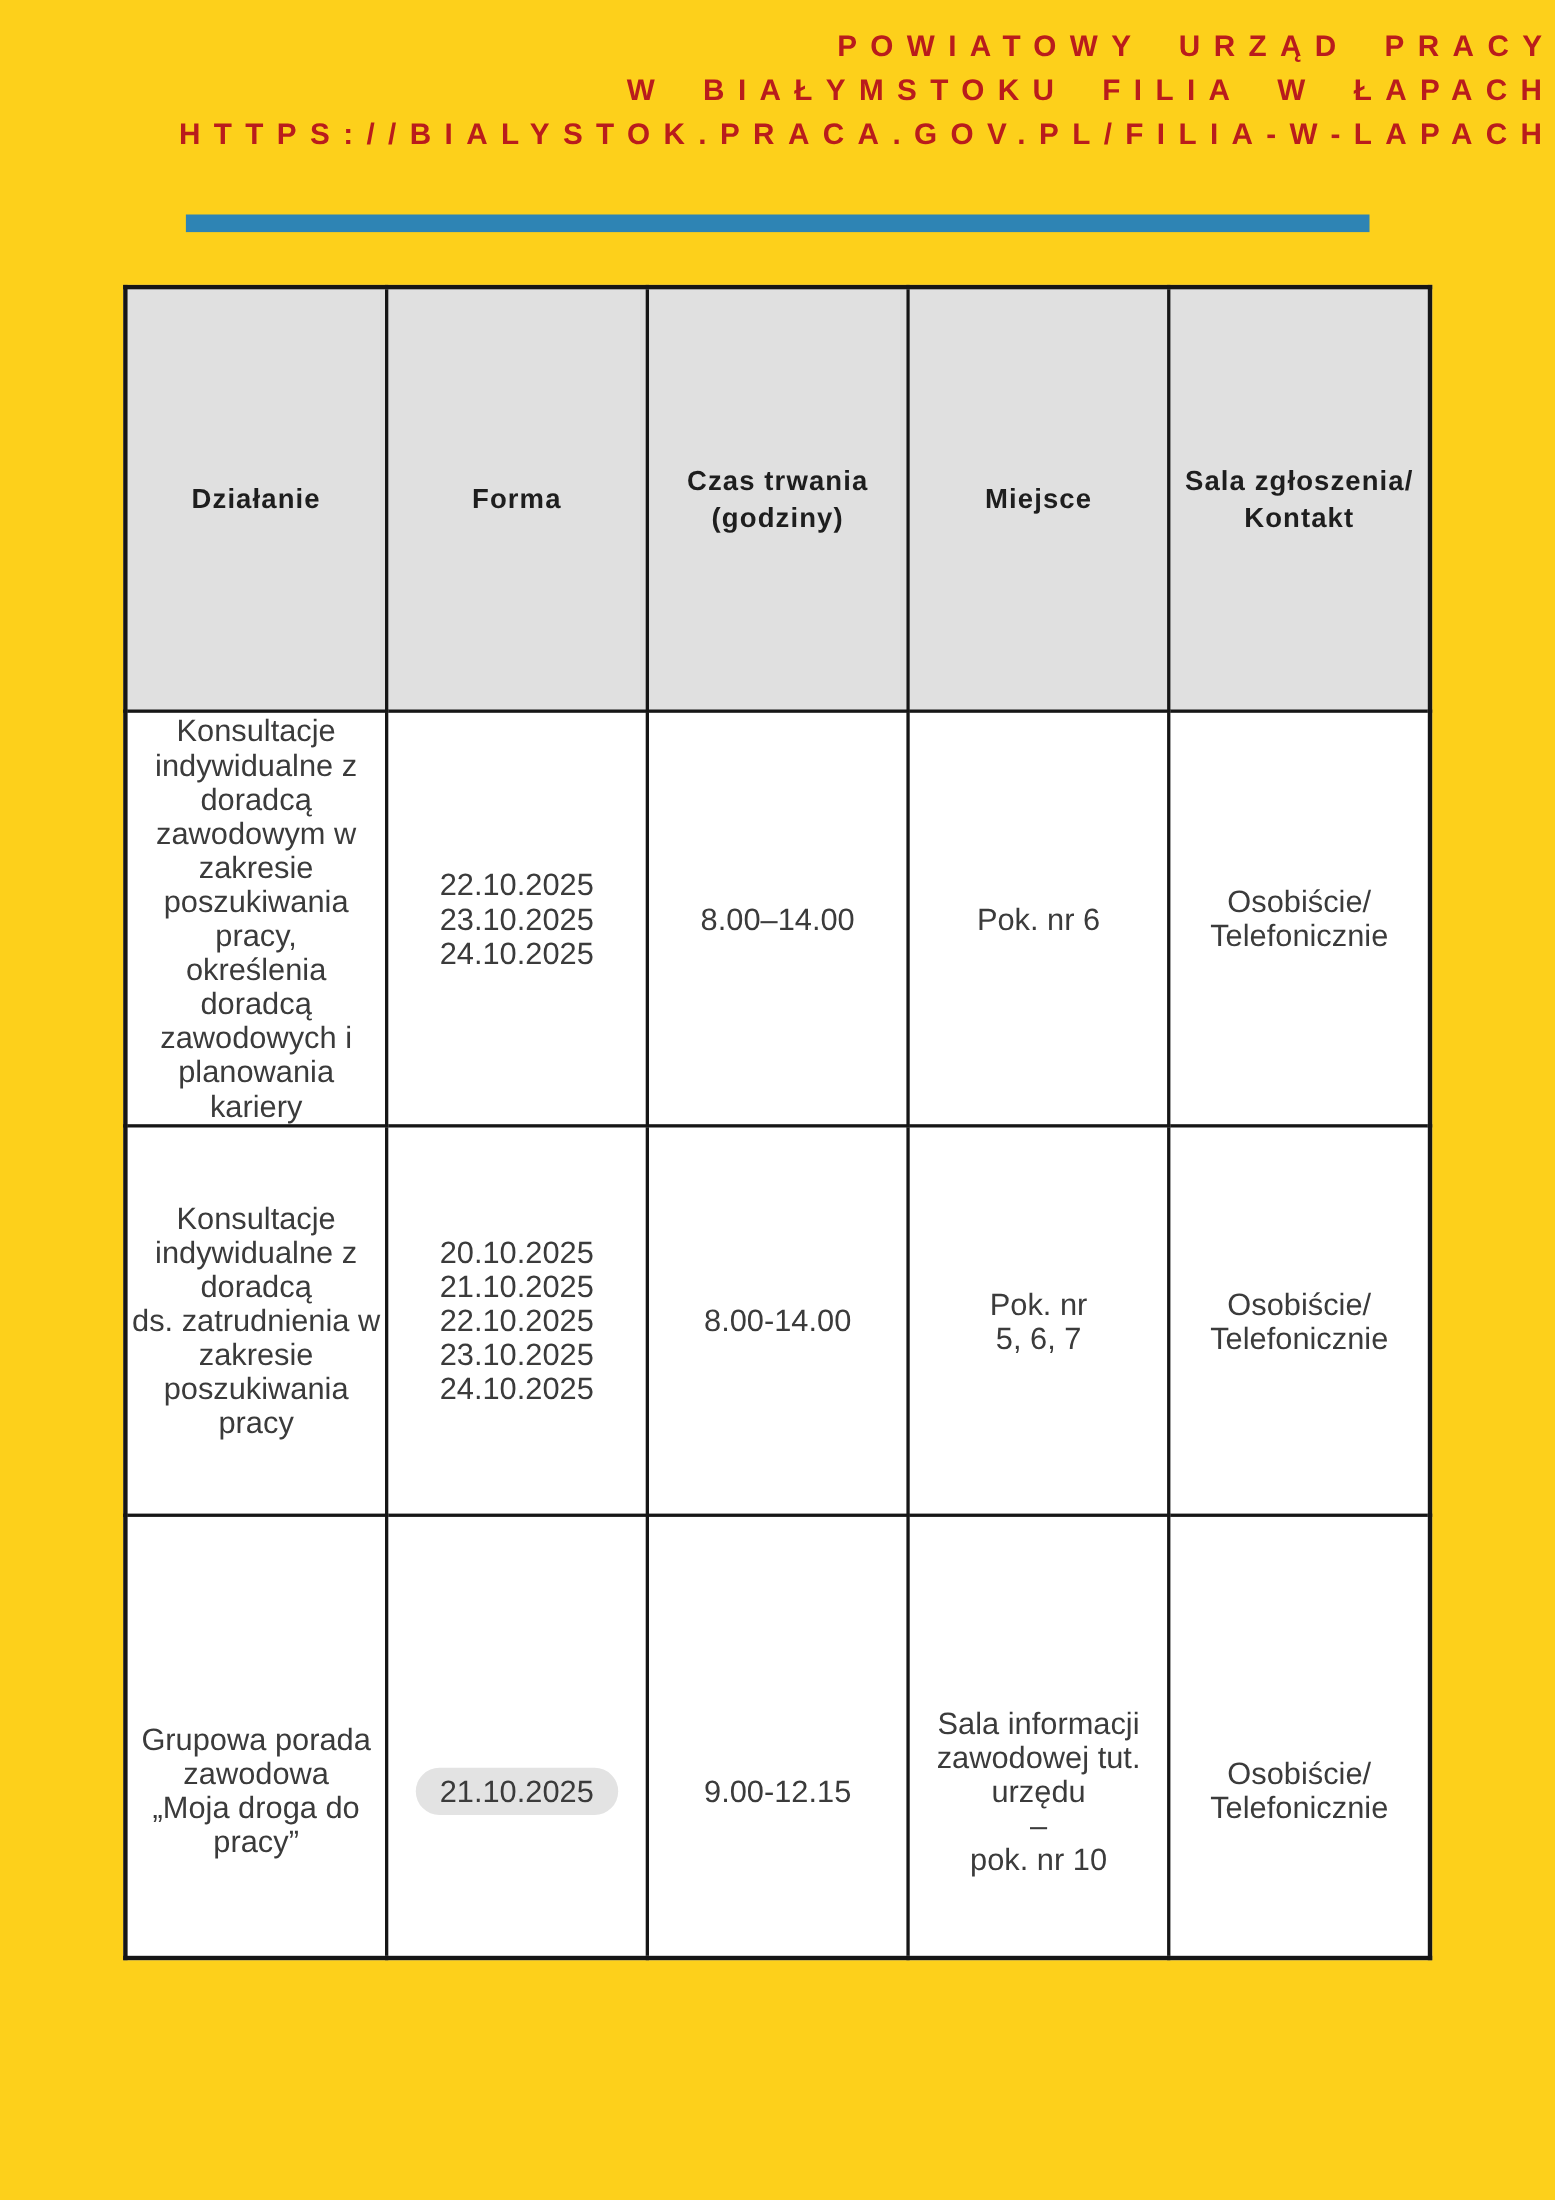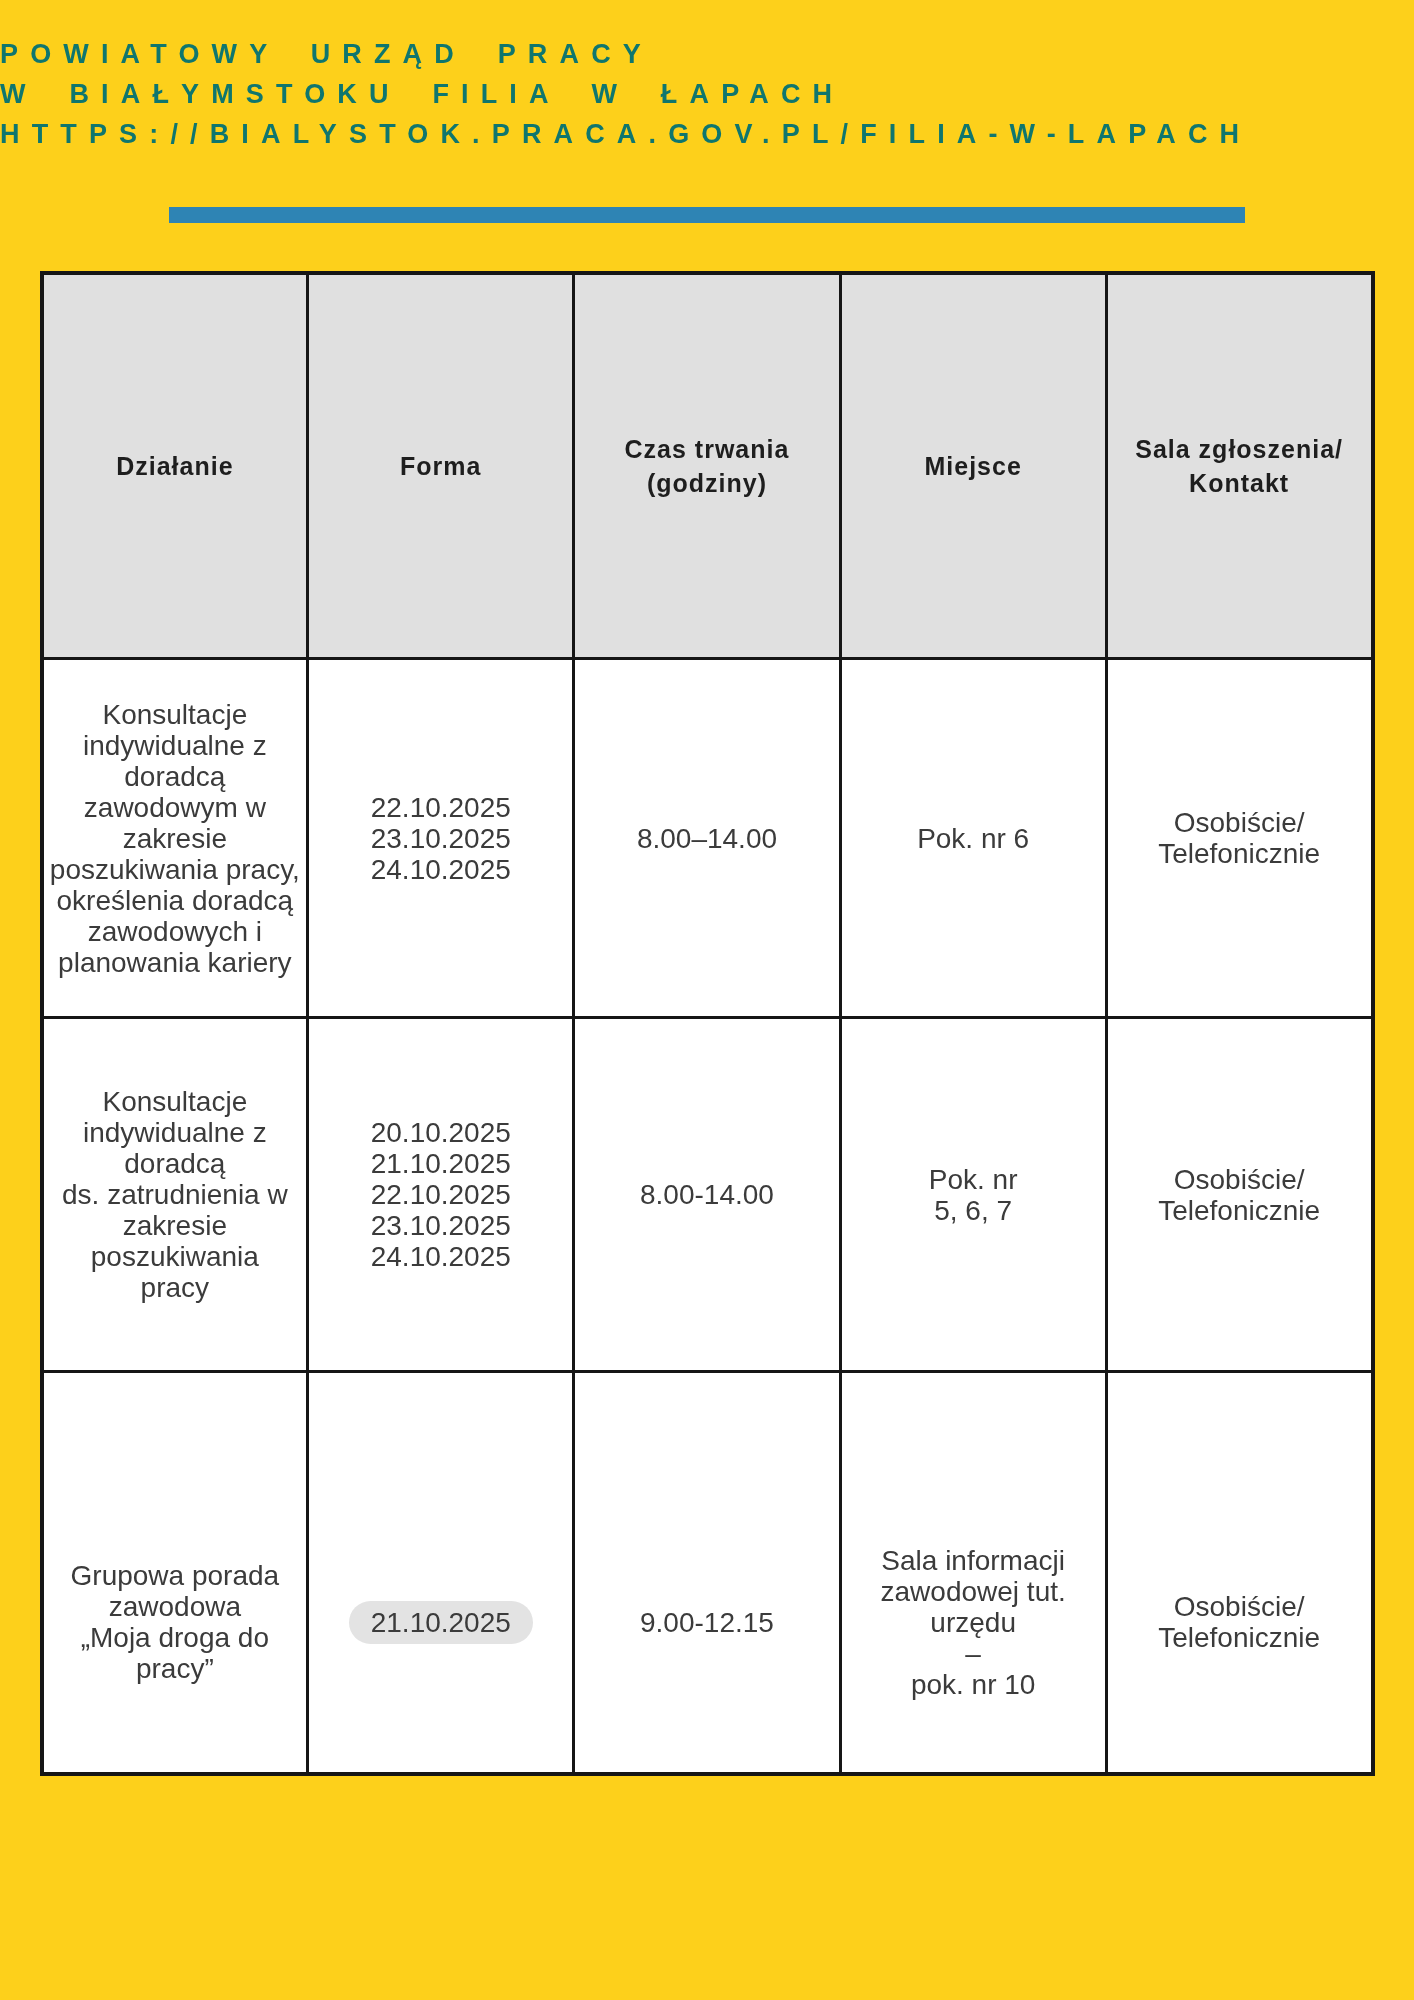--- a/index.html
+++ b/index.html
@@ -8,42 +8,42 @@
   }
   body {
     width: 1414px;
     height: 2000px;
     background: #fdd01b;
     font-family: "Liberation Sans", "DejaVu Sans", sans-serif;
     position: relative;
   }
   
   .header {
-    padding-top: 34px;
-    text-align: left;
-    color: #0f766e;
+    padding-top: 22px;
+    text-align: right;
+    color: #b91c1c;
     font-weight: bold;
   }
   .hline {
     font-size: 27px;
     line-height: 40px;
     letter-spacing: 0.45em;
     word-spacing: 0.45em;
     white-space: nowrap;
   }
   
   .divider {
     width: 1076px;
     height: 16px;
     background: #2e84b4;
     margin: 53px auto 0 auto;
   }
   
   table.schedule {
-    width: 1335px;
+    width: 1190px;
     margin: 48px auto 0 auto;
     border-collapse: collapse;
     table-layout: fixed;
     border: 4px solid #161616;
     background: #ffffff;
   }
   .schedule th, .schedule td {
     border: 3px solid #161616;
     text-align: center;
     vertical-align: middle;

